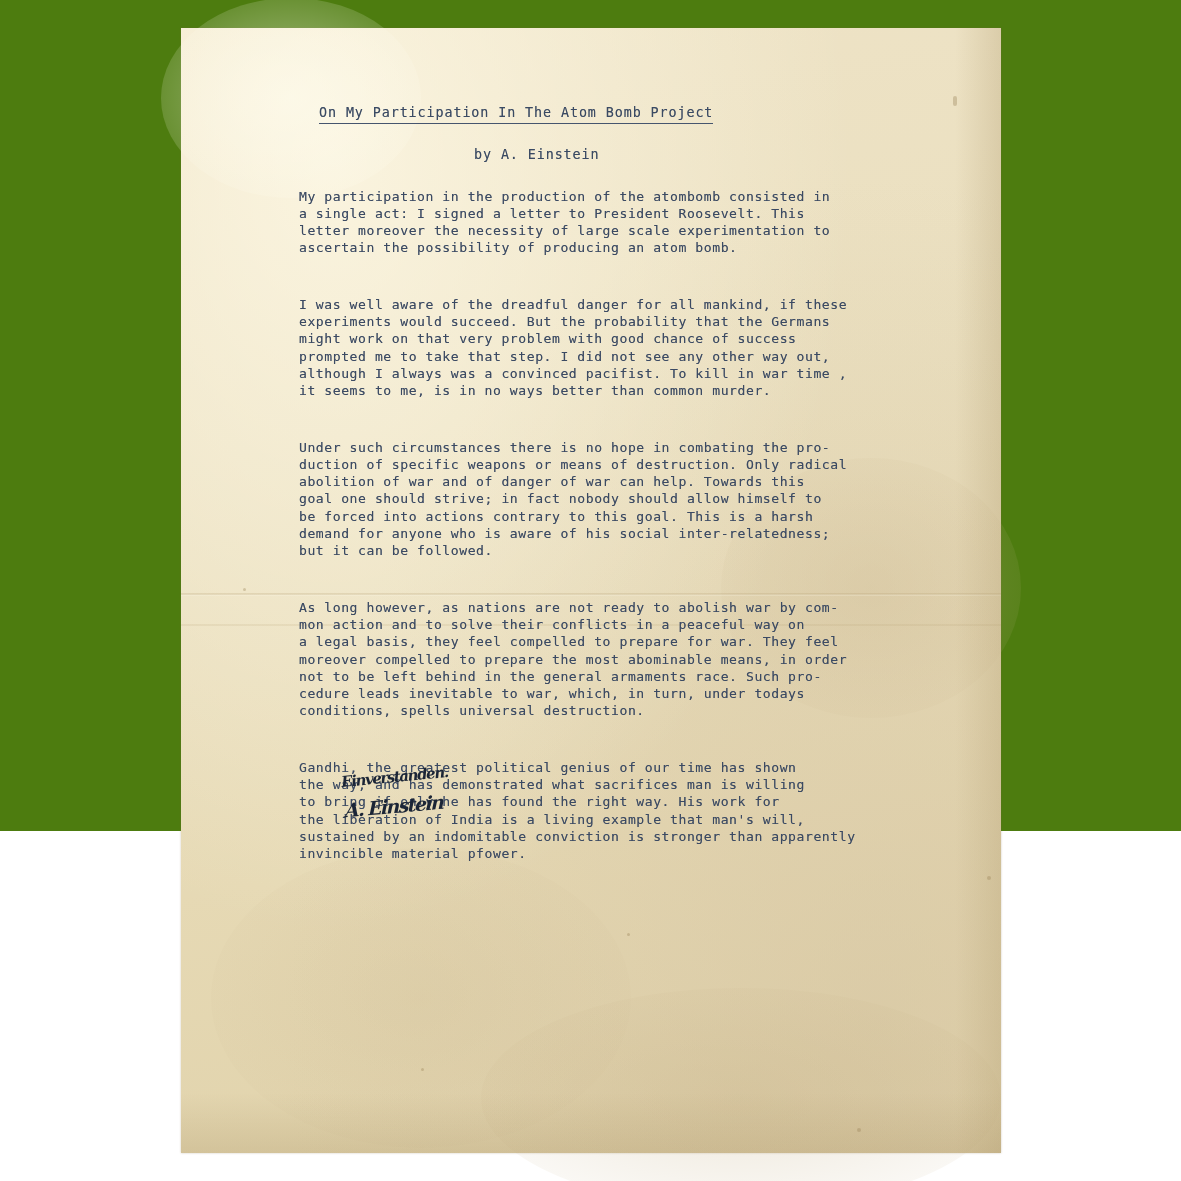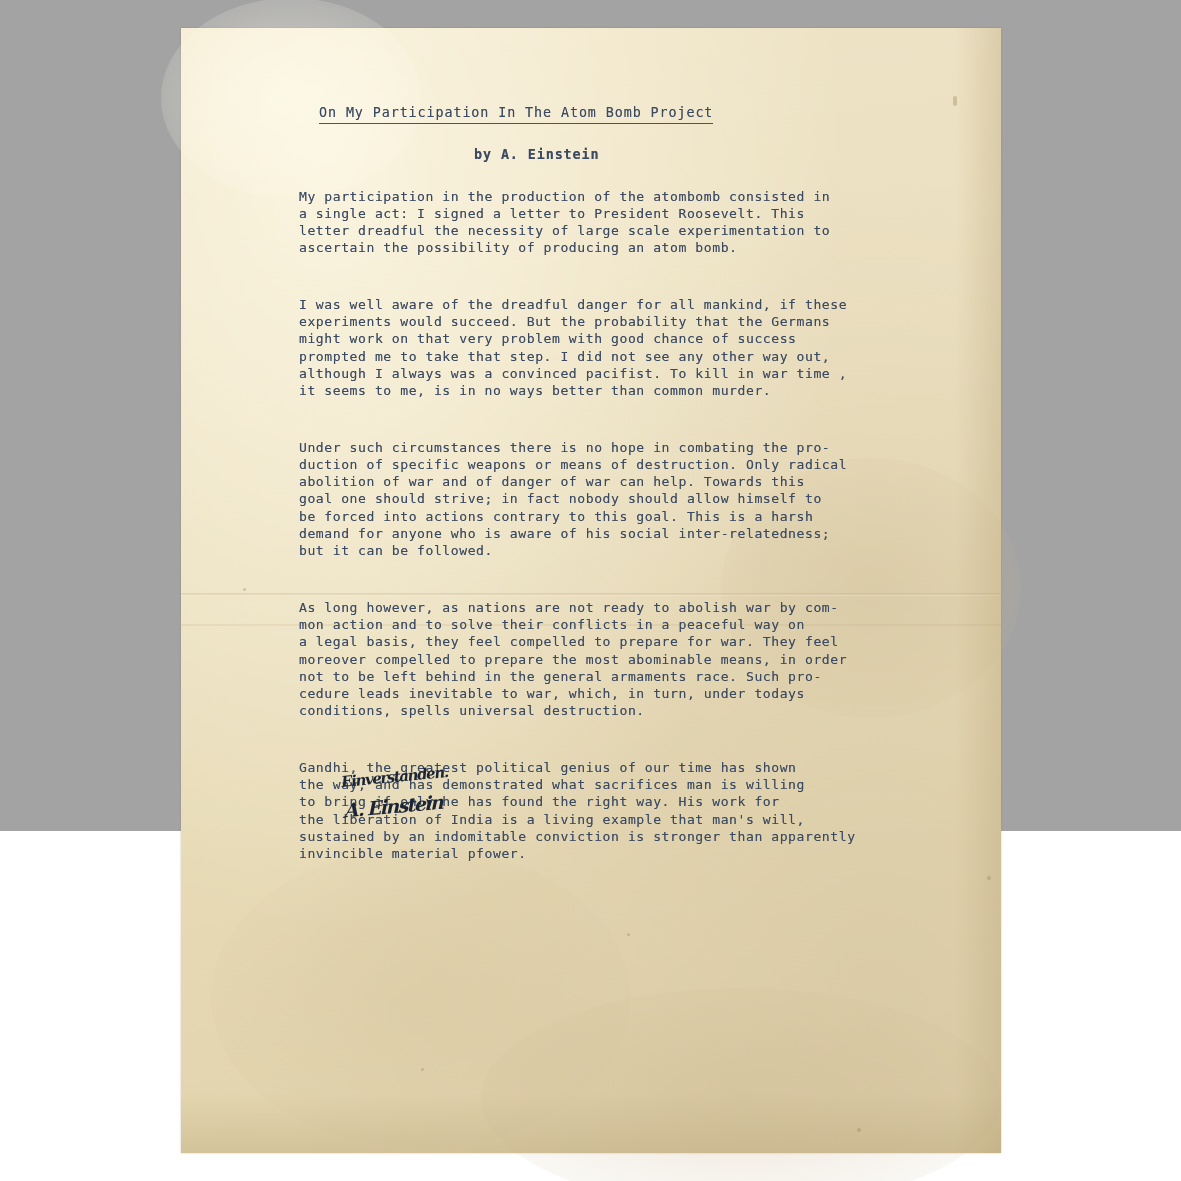--- a/index.html
+++ b/index.html
@@ -11,21 +11,21 @@
     width: 1181px;
     height: 1181px;
     font-family: "DejaVu Sans Mono", monospace;
     overflow: hidden;
   }
 
   #page-wrap {
     position: relative;
     width: 1181px;
     height: 831px;
-    background: #a3a3a3;
+    background: #4d7c0f;
   }
 
   
   #paper {
     position: absolute;
     left: 181px;
     top: 28px;
     width: 820px;
     height: 1125px;
     background:
@@ -98,21 +98,20 @@
     letter-spacing: 0.9px;
     color: #3a4a63;
   }
 
   #doc-byline {
     margin-top: 22px;
     margin-left: 175px;
     font-size: 13.4px;
     letter-spacing: 0.9px;
     color: #3a4a63;
-    font-weight: bold;
   }
 
   .para {
     margin-top: 39px;
     white-space: pre-wrap;
   }
   .para.first { margin-top: 24px; }
 
   
   #signature-block {
@@ -179,21 +178,21 @@
     <div id="typescript">
 
       <div>
         <span id="doc-title">On My Participation  In The Atom Bomb Project</span>
       </div>
 
       <div id="doc-byline">by A. Einstein</div>
 
       <div class="para first">My participation in the production of the atombomb consisted in
 a single act: I signed a letter to President Roosevelt. This
-letter dreadful the necessity of large scale experimentation to
+letter moreover the necessity of large scale experimentation to
 ascertain the possibility of producing an atom bomb.</div>
       <div class="para">I was well aware of the dreadful danger for all mankind, if these
 experiments would succeed. But the probability that the Germans
 might work on that very problem with good chance of success
 prompted me to take that step. I did not see any other way out,
 although I always was a convinced pacifist. To kill in war time ,
 it seems to me, is in no ways better than common murder.</div>
       <div class="para">Under such circumstances there is no hope in combating the pro-
 duction of specific weapons or means of destruction. Only radical
 abolition of war and of danger of war can help. Towards this

